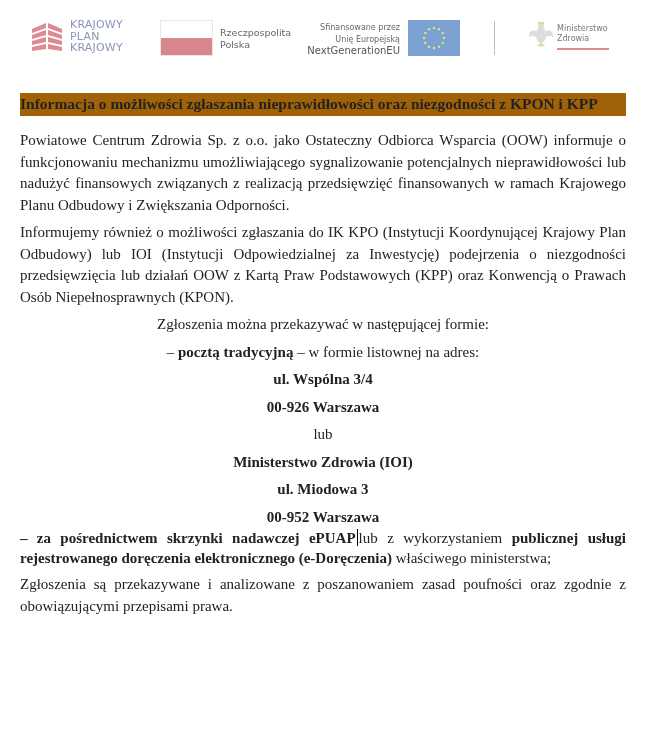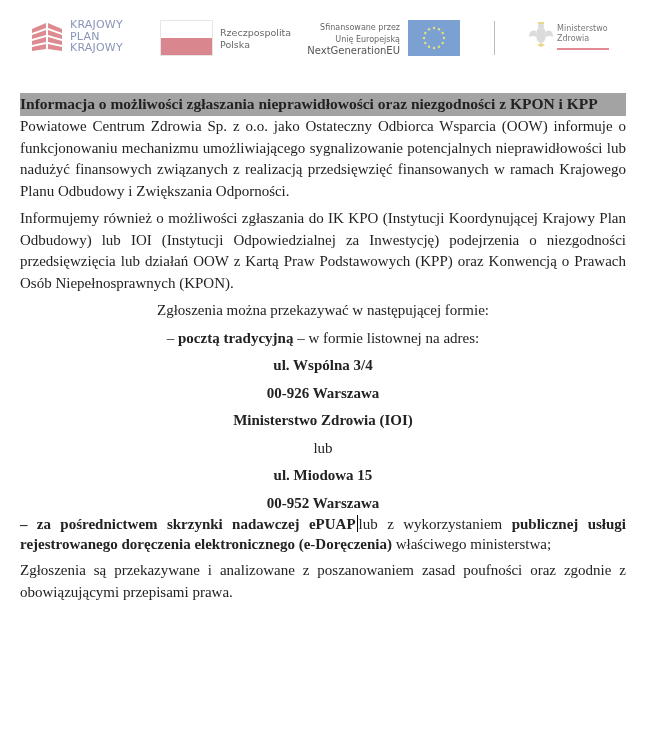--- a/index.html
+++ b/index.html
@@ -14,21 +14,21 @@
     .rp-text { position: absolute; left: 220px; top: 27px; font-family: "DejaVu Sans", sans-serif; font-size: 9.5px; line-height: 12px; color: #666; }
     .eu-text { position: absolute; left: 300px; top: 22px; width: 100px; font-family: "DejaVu Sans", sans-serif; font-size: 8px; line-height: 11.5px; color: #666; text-align: right; }
     .eu-text .ngeu { color: #555; font-size: 10px; }
     .eu-flag { position: absolute; left: 408px; top: 20px; width: 52px; height: 36px; background: #7ba1d2; }
     .divider { position: absolute; left: 494px; top: 21px; width: 1px; height: 34px; background: #bbb; }
     .eagle { position: absolute; left: 528px; top: 21px; width: 26px; height: 28px; }
     .mz-text { position: absolute; left: 557px; top: 24px; font-family: "DejaVu Sans", sans-serif; font-size: 8px; line-height: 10px; color: #777; }
     .mz-line { position: absolute; left: 557px; top: 48px; width: 52px; height: 2px; background: #e28a92; }
 
     .doc { position: absolute; left: 20px; top: 93px; width: 606px; font-family: "Liberation Serif", serif; font-size: 15px; color: #222; }
-    .title { background: #a3a3a3; font-weight: bold; font-size: 15.5px; padding: 2px 4px 3px 0px; margin: 0 0 0 0; white-space: nowrap; }
+    .title { background: #a16207; font-weight: bold; font-size: 15.5px; padding: 2px 4px 3px 0px; margin: 0 0 14px 0; white-space: nowrap; }
     .p { text-align: justify; line-height: 21.5px; margin: 0 0 6px 0; }
     .line { line-height: 21.5px; margin: 0 0 6px 0; text-align: center; }
     .b { font-weight: bold; }
     .cursor { display: inline-block; width: 1px; height: 17px; background: #000; vertical-align: -3px; margin: 0 1px; }
   </style>
 </head>
 <body>
 
 <div class="logos">
   <svg class="kpo-icon" viewBox="0 0 34 34">
@@ -106,23 +106,23 @@
   <div class="p">Powiatowe Centrum Zdrowia Sp. z o.o. jako Ostateczny Odbiorca Wsparcia (OOW) informuje o funkcjonowaniu mechanizmu umożliwiającego sygnalizowanie potencjalnych nieprawidłowości lub nadużyć finansowych związanych z realizacją przedsięwzięć finansowanych w ramach Krajowego Planu Odbudowy i Zwiększania Odporności.</div>
   <div class="p">Informujemy również o możliwości zgłaszania do IK KPO (Instytucji Koordynującej Krajowy Plan Odbudowy) lub IOI (Instytucji Odpowiedzialnej za Inwestycję) podejrzenia o niezgodności przedsięwzięcia lub działań OOW z Kartą Praw Podstawowych (KPP) oraz Konwencją o Prawach Osób Niepełnosprawnych (KPON).</div>
   <div class="line">Zgłoszenia można przekazywać w następującej formie:</div>
 
   <div class="line">
     <span>– </span><span class="b">pocztą tradycyjną</span><span> – w formie listownej na adres:</span>
   </div>
 
   <div class="line b">ul. Wspólna 3/4</div>
   <div class="line b">00-926 Warszawa</div>
+  <div class="line">lub</div>
   <div class="line b">Ministerstwo Zdrowia (IOI)</div>
-  <div class="line">lub</div>
-  <div class="line b">ul. Miodowa 15</div>
+  <div class="line b">ul. Miodowa 3</div>
   <div class="line b" style="margin-bottom:0">00-952 Warszawa</div>
 
   <div class="p" style="line-height:20px">
     <span class="b">– za pośrednictwem skrzynki nadawczej ePUAP</span><span class="cursor"></span><span>lub z wykorzystaniem </span><span class="b">publicznej usługi rejestrowanego doręczenia elektronicznego (e-Doręczenia)</span><span> właściwego ministerstwa;</span>
   </div>
 
   <div class="p">Zgłoszenia są przekazywane i analizowane z poszanowaniem zasad poufności oraz zgodnie z obowiązującymi przepisami prawa.</div>
 </div>
 
 </body></html>

